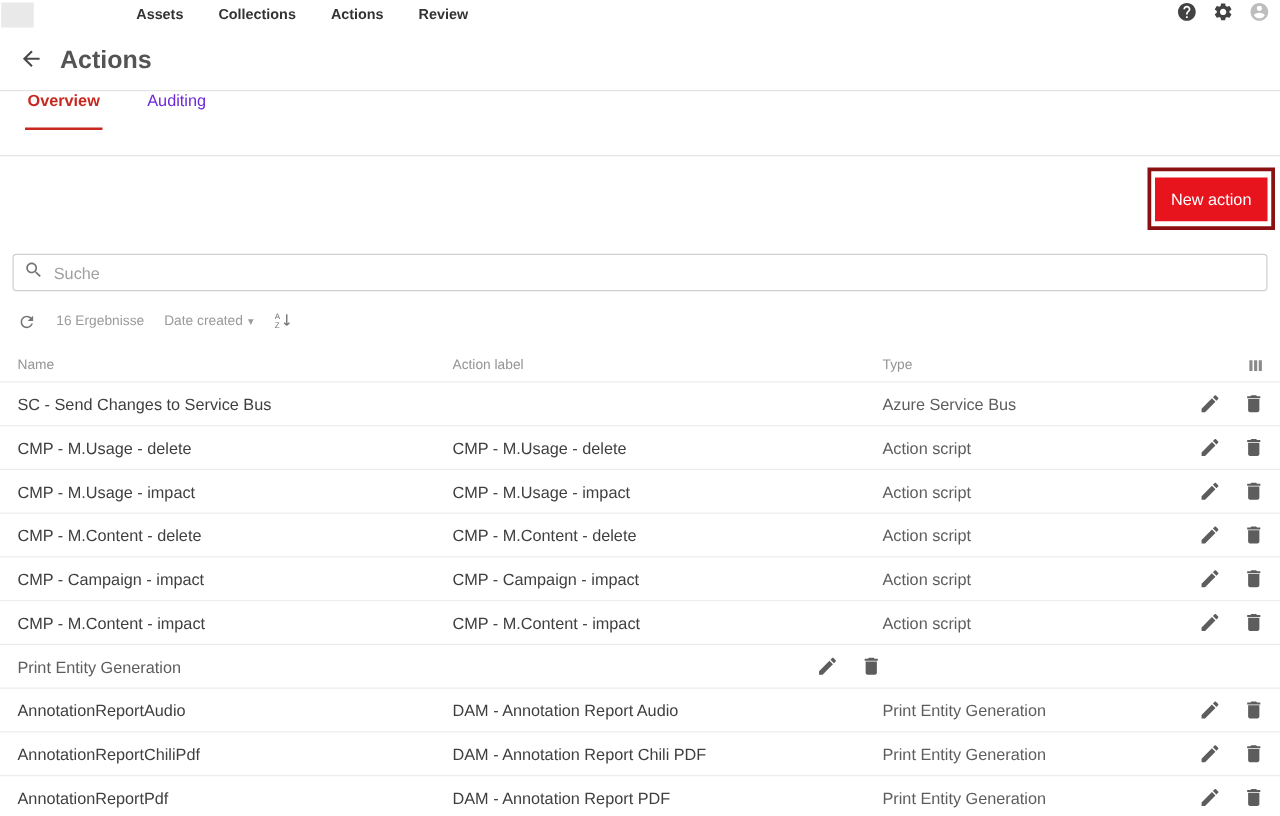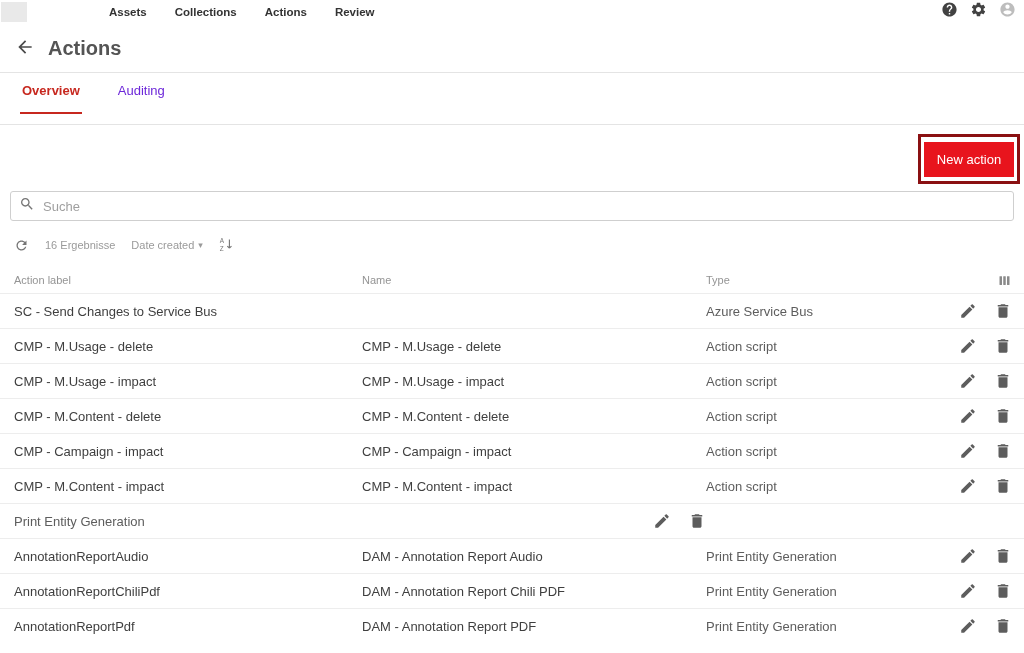--- a/index.html
+++ b/index.html
@@ -15,35 +15,35 @@
   .top-icons svg { width:17px; height:17px; display:block; }
 
   
   .page-header { height:49px; display:flex; align-items:center; border-bottom:1px solid #e4e4e4; }
   .back-btn { width:34px; height:34px; margin-left:8px; border:none; background:transparent;
     display:flex; align-items:center; justify-content:center; cursor:pointer; }
   .back-btn svg { width:20px; height:20px; }
   .page-title { font-size:20px; color:#545454; margin-left:6px; font-weight:bold; }
 
   
-  .tabs { height:52px; display:flex; align-items:center; padding-left:20px;
+  .tabs { height:52px; display:flex; align-items:flex-start; padding-left:20px;
     border-bottom:1px solid #e4e4e4; gap:34px; }
   .tab { font-size:13px; color:#6d28d9; padding:0 2px 14px 2px; cursor:pointer;
     border-bottom:2px solid transparent; }
   .tab.active { color:#c7281f; border-bottom-color:#c7281f; font-weight:bold; }
 
   
   .action-row { position:relative; height:66px; }
   .annotation-box { position:absolute; top:9px; right:4px; width:102px; height:50px;
     border:3px solid #8a1012; display:flex; align-items:center; justify-content:center; }
   .new-action-btn { background:#e8141d; color:#fff; border:none; font-size:13px;
     padding:10px 13px; cursor:pointer; font-family:inherit; }
 
   
-  .search-wrap { margin:0 10px; height:30px; border:1px solid #cfcfcf; border-radius:3px;
+  .search-wrap { margin:12px 10px; height:30px; border:1px solid #cfcfcf; border-radius:3px;
     display:flex; align-items:center; padding:0 8px; background:#fff; }
   .search-wrap svg { width:16px; height:16px; flex:0 0 auto; }
   .search-input { border:none; outline:none; flex:1; font-size:13px; margin-left:8px;
     color:#444; font-family:inherit; }
   .search-input::placeholder { color:#9f9f9f; }
 
   
   .toolbar { margin:16px 0 0 14px; display:flex; align-items:center; gap:16px;
     font-size:11px; color:#9a9a9a; }
   .toolbar svg { display:block; }
@@ -143,22 +143,22 @@
     <svg viewBox="0 0 20 20" width="16" height="16">
       <text x="1" y="8" font-size="8" fill="#757575" font-family="Liberation Sans, sans-serif">A</text>
       <text x="1" y="17" font-size="8" fill="#757575" font-family="Liberation Sans, sans-serif">Z</text>
       <path d="M13 3v11M13 14l-2.6-2.6M13 14l2.6-2.6" stroke="#757575" stroke-width="1.4" fill="none"></path>
     </svg>
   </span>
 </div>
 
 <div class="table">
   <div class="t-head">
+    <span>Name</span>
     <span>Action label</span>
-    <span>Name</span>
     <span>Type</span>
     <span class="col-settings">
       <svg viewBox="0 0 24 24" fill="#8a8a8a">
         <rect x="4" y="5" width="4" height="14" rx="0.5"></rect>
         <rect x="10" y="5" width="4" height="14" rx="0.5"></rect>
         <rect x="16" y="5" width="4" height="14" rx="0.5"></rect>
       </svg>
     </span>
   </div>
   <div>

